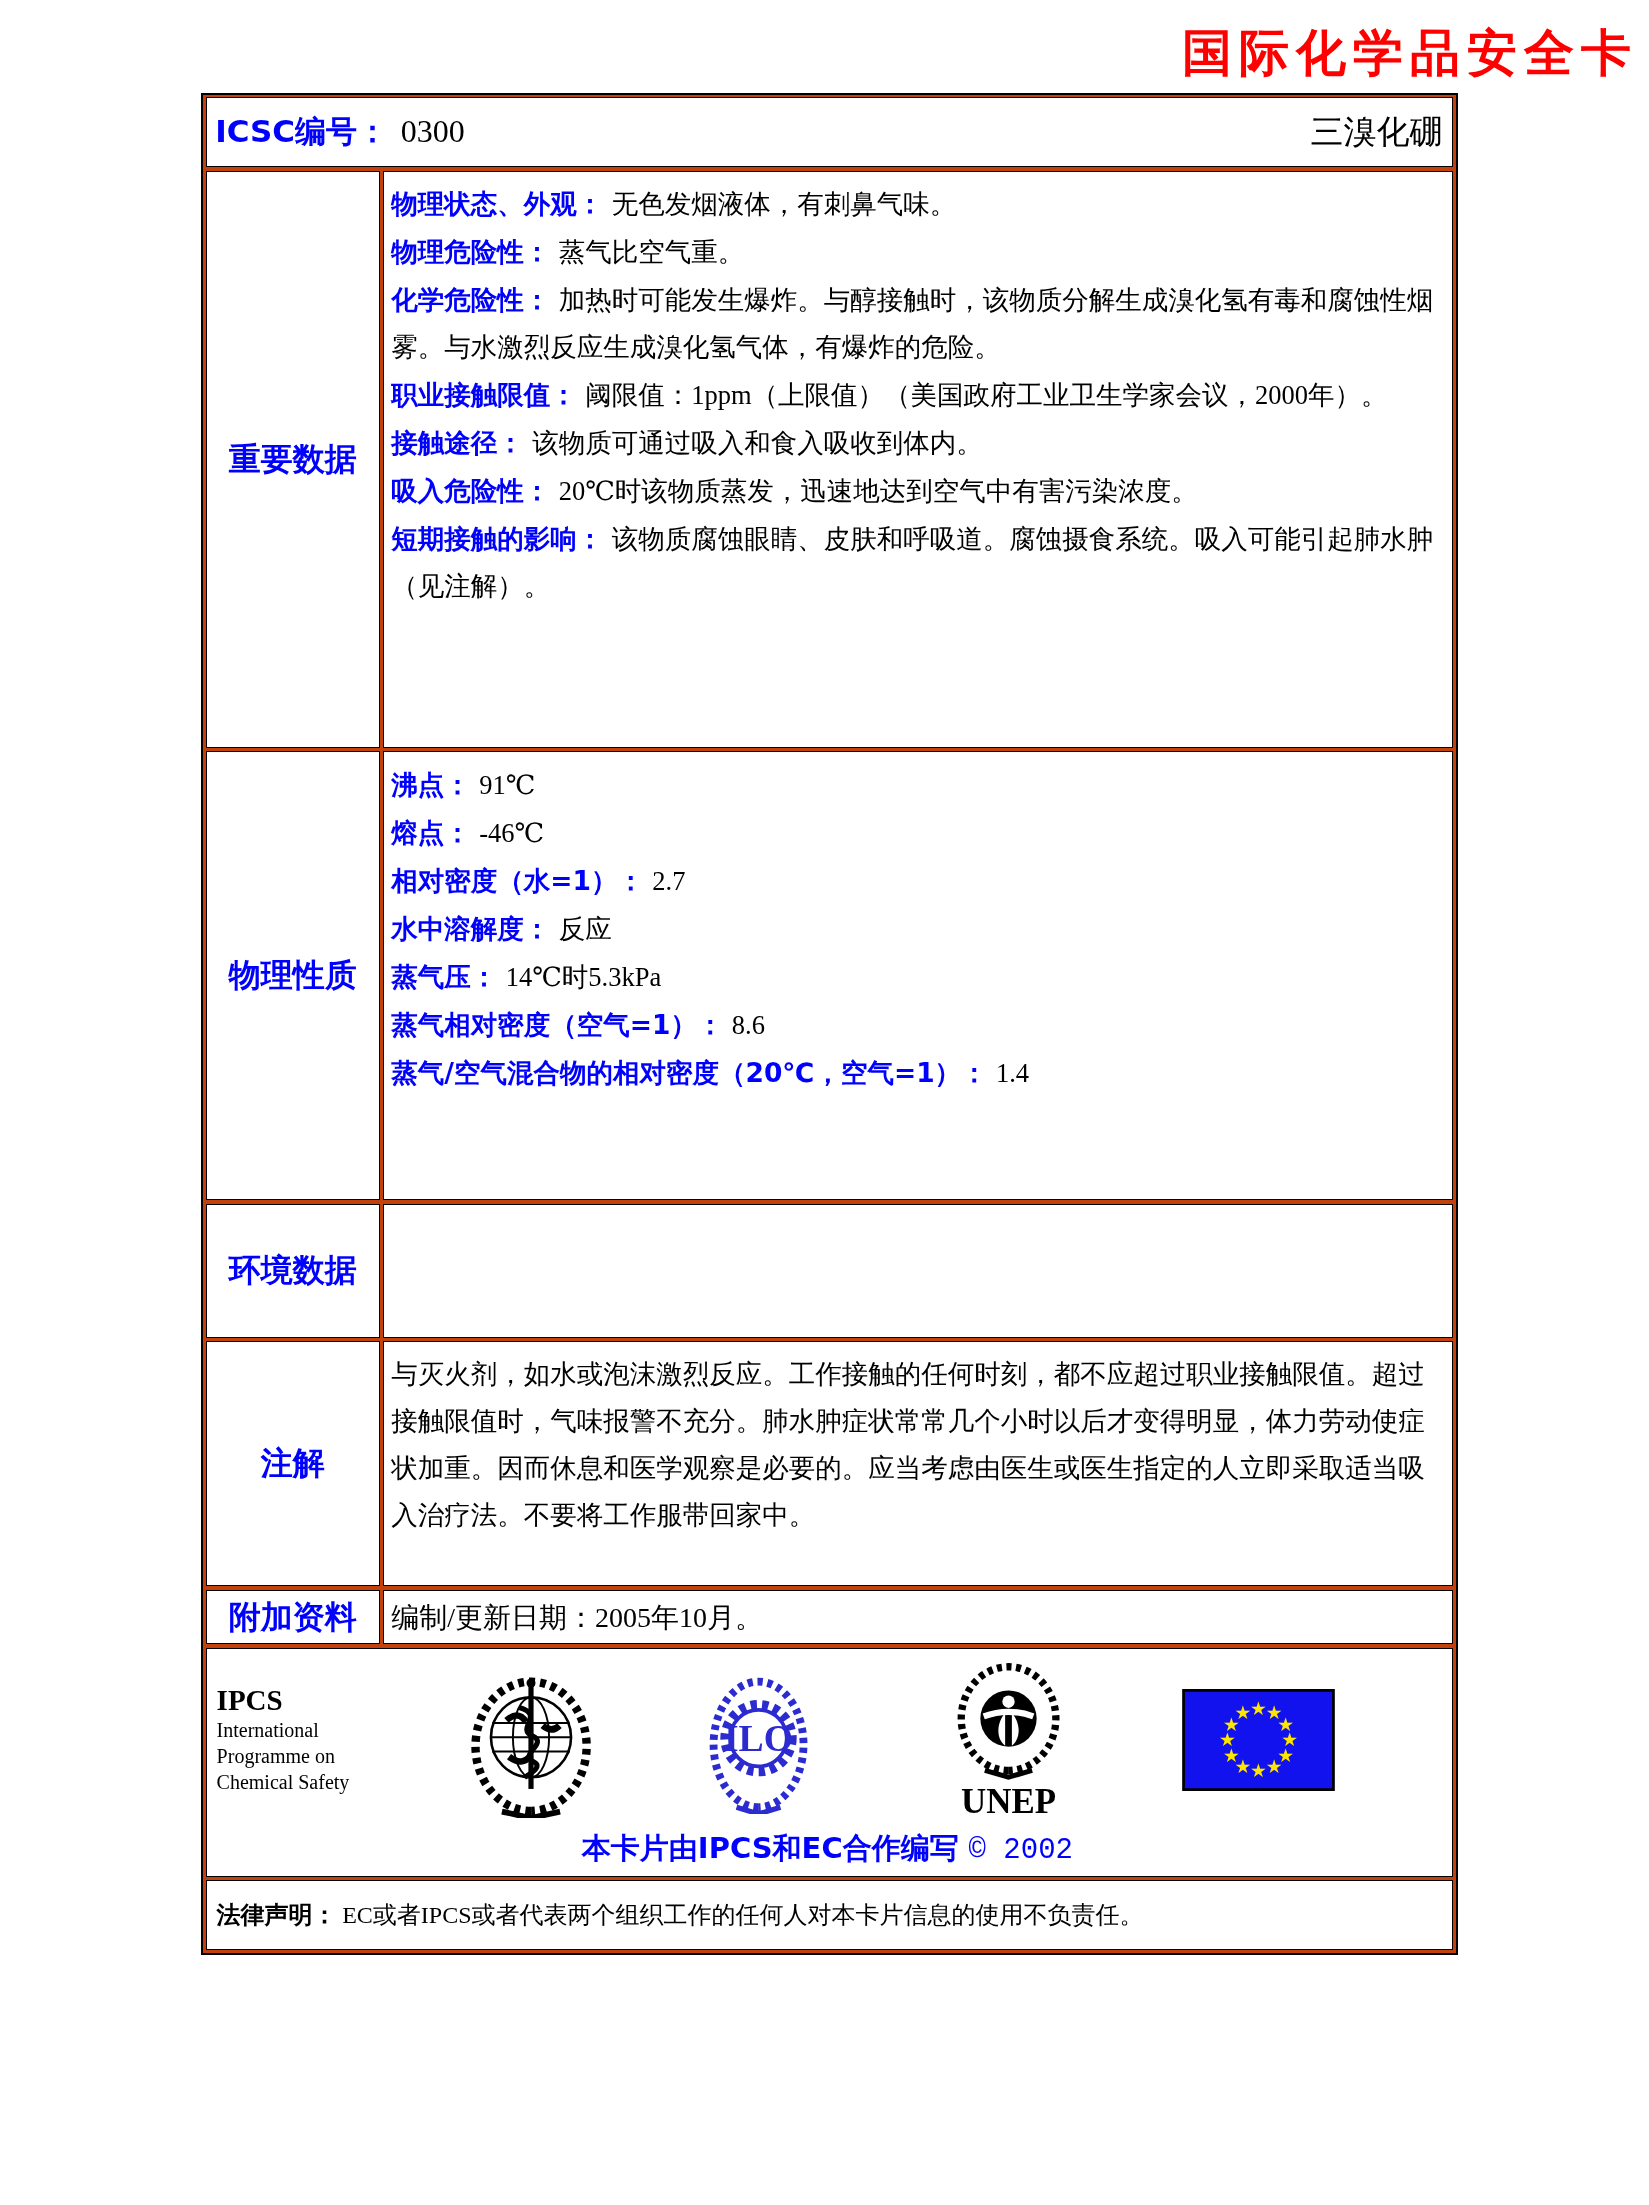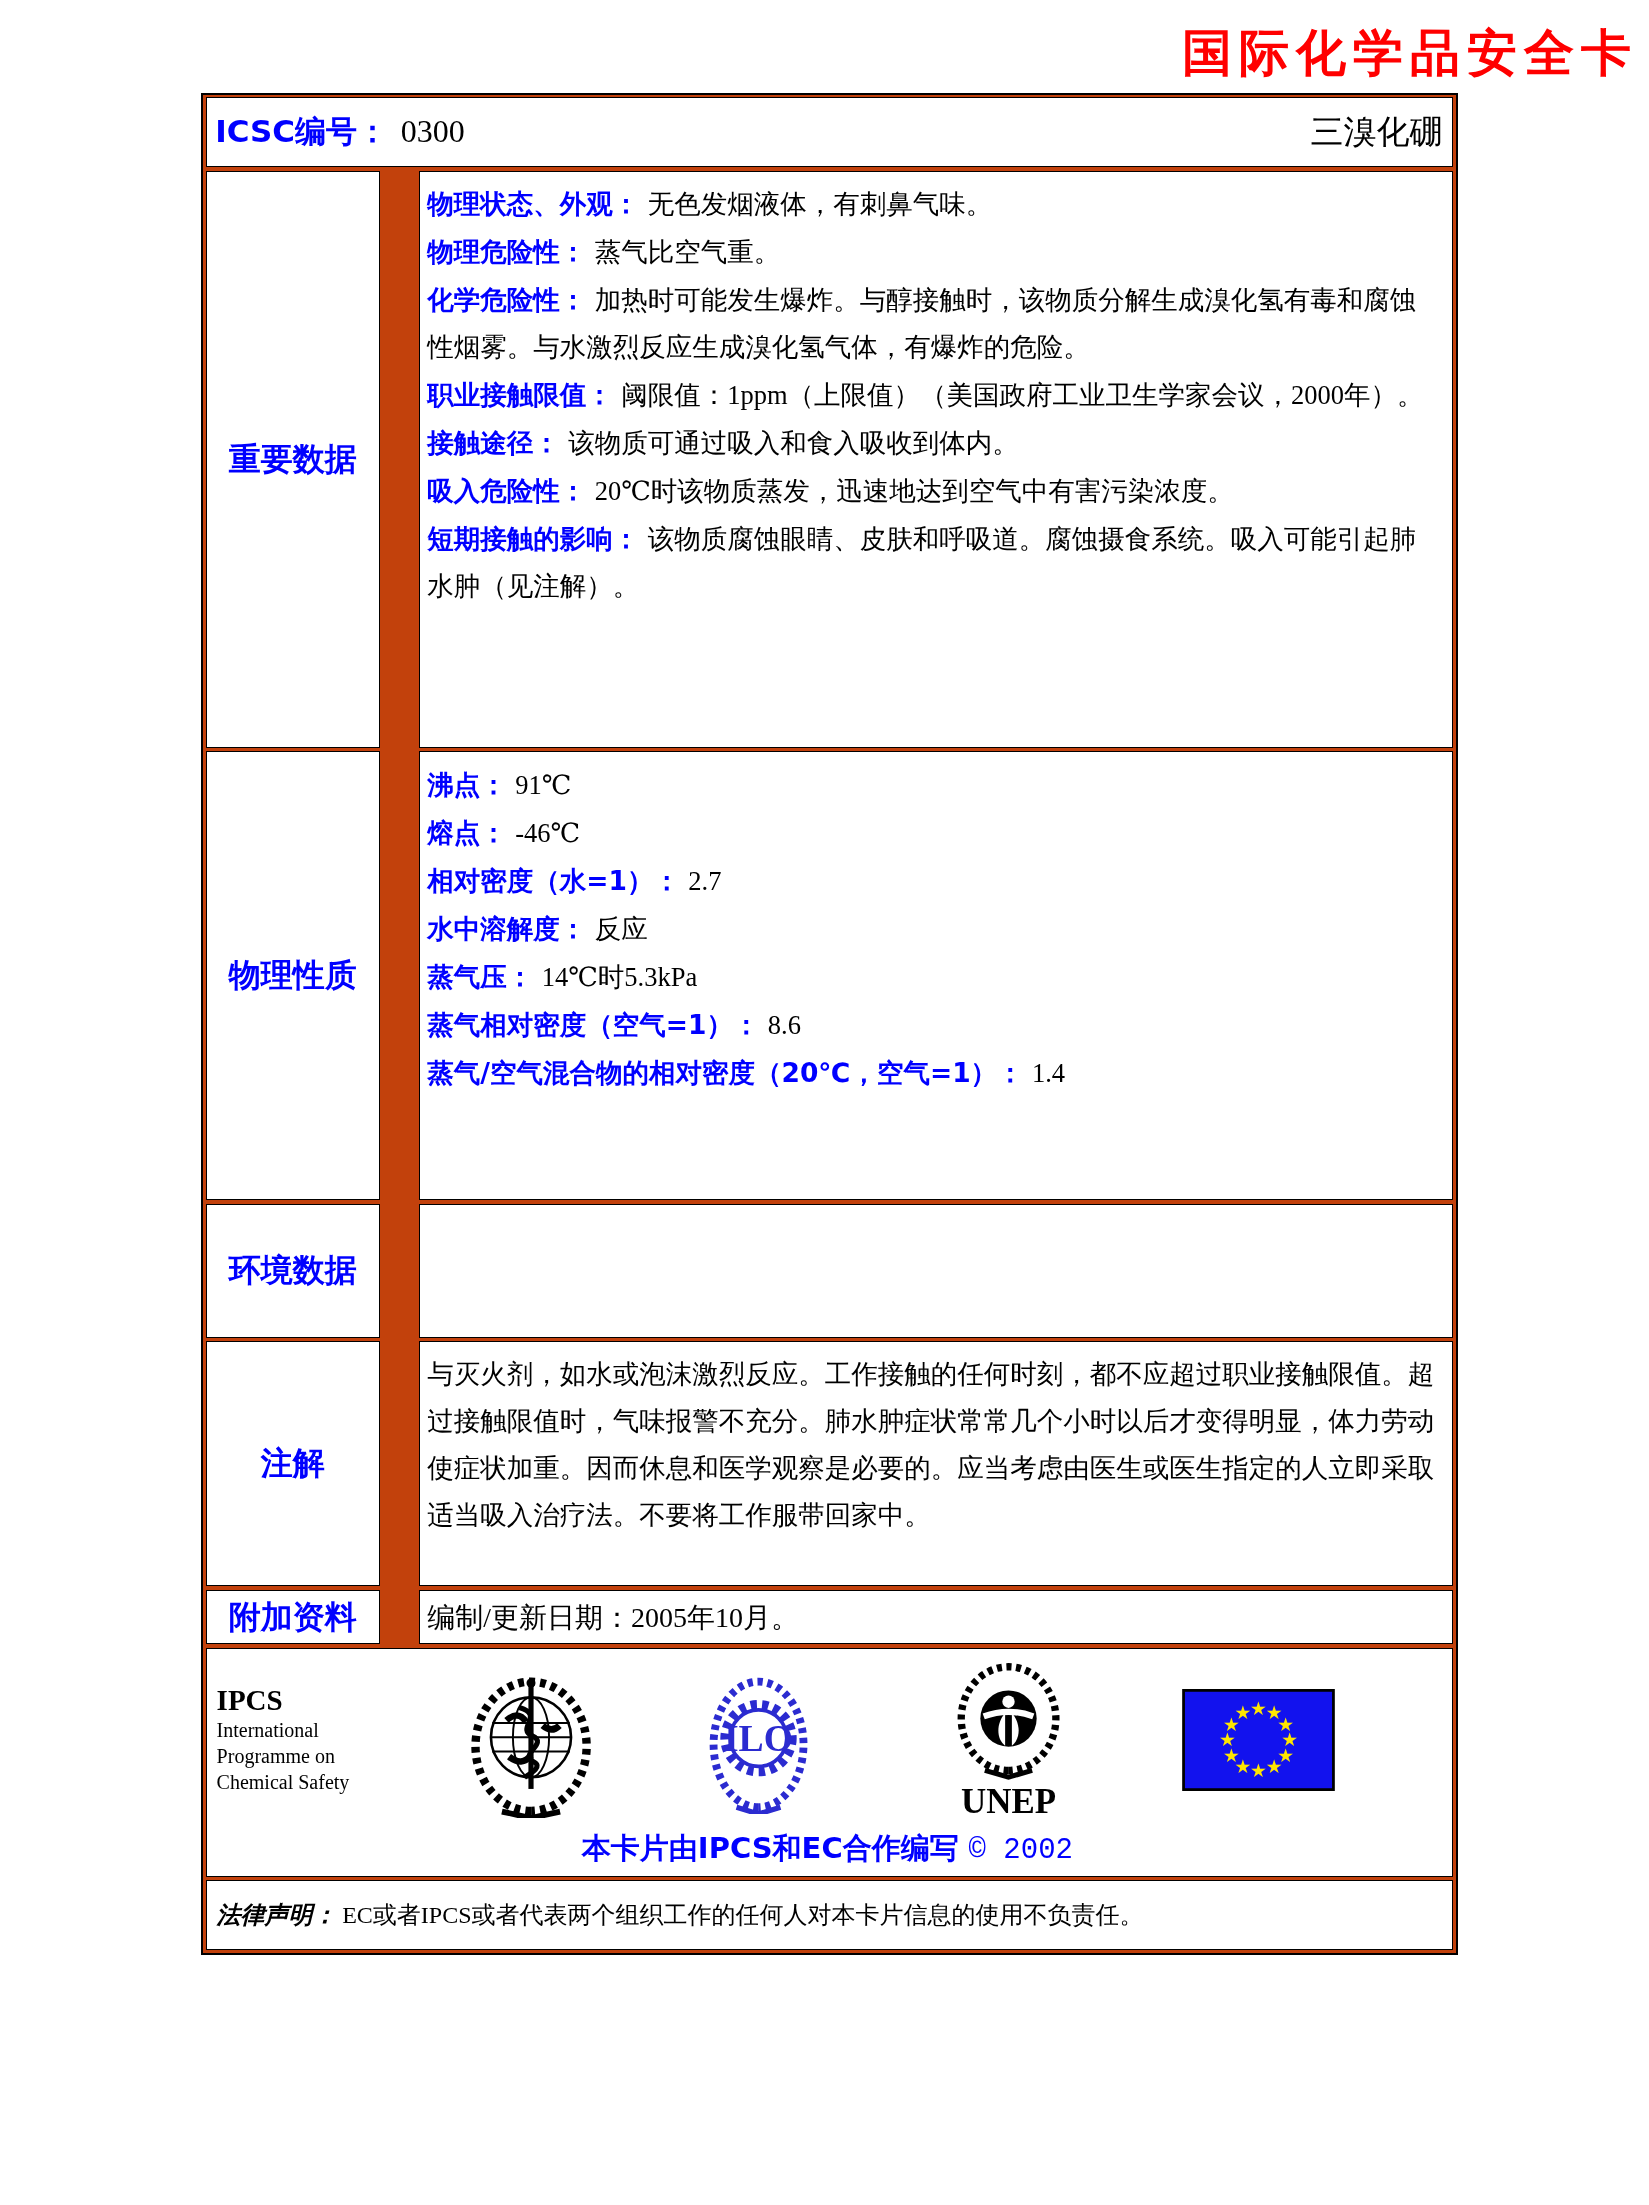--- a/index.html
+++ b/index.html
@@ -53,21 +53,20 @@
     font-weight:bold;
     color:#0000ff;
     font-size:32px;
     line-height:39px;
   }
   .content-cell{
     flex:1 1 auto;
     padding:8.4px 11px 8.4px 7px;
     font-size:26.5px;
     line-height:47px;
-    margin-left:36px;
   }
   .header-cell{
     flex:1 1 auto;
     min-height:70px;
     display:flex;
     align-items:center;
     justify-content:space-between;
     padding:0 9.8px 0 8.4px;
   }
   .hdr-left{display:flex;align-items:baseline;}
@@ -135,21 +134,20 @@
     padding:5.6px 9.8px;
     font-size:24px;
     line-height:32px;
   }
   .legal-label{
     font-family:"DejaVu Sans","Liberation Sans",sans-serif;
     font-weight:bold;
     color:#000;
     margin-right:5.6px;
     white-space:nowrap;
-    font-style:italic;
   }
 </style>
 </head>
 <body>
 
 <div class="page">
 
   <h1 class="doc-title">国际化学品安全卡</h1>
 
   <div class="card">

